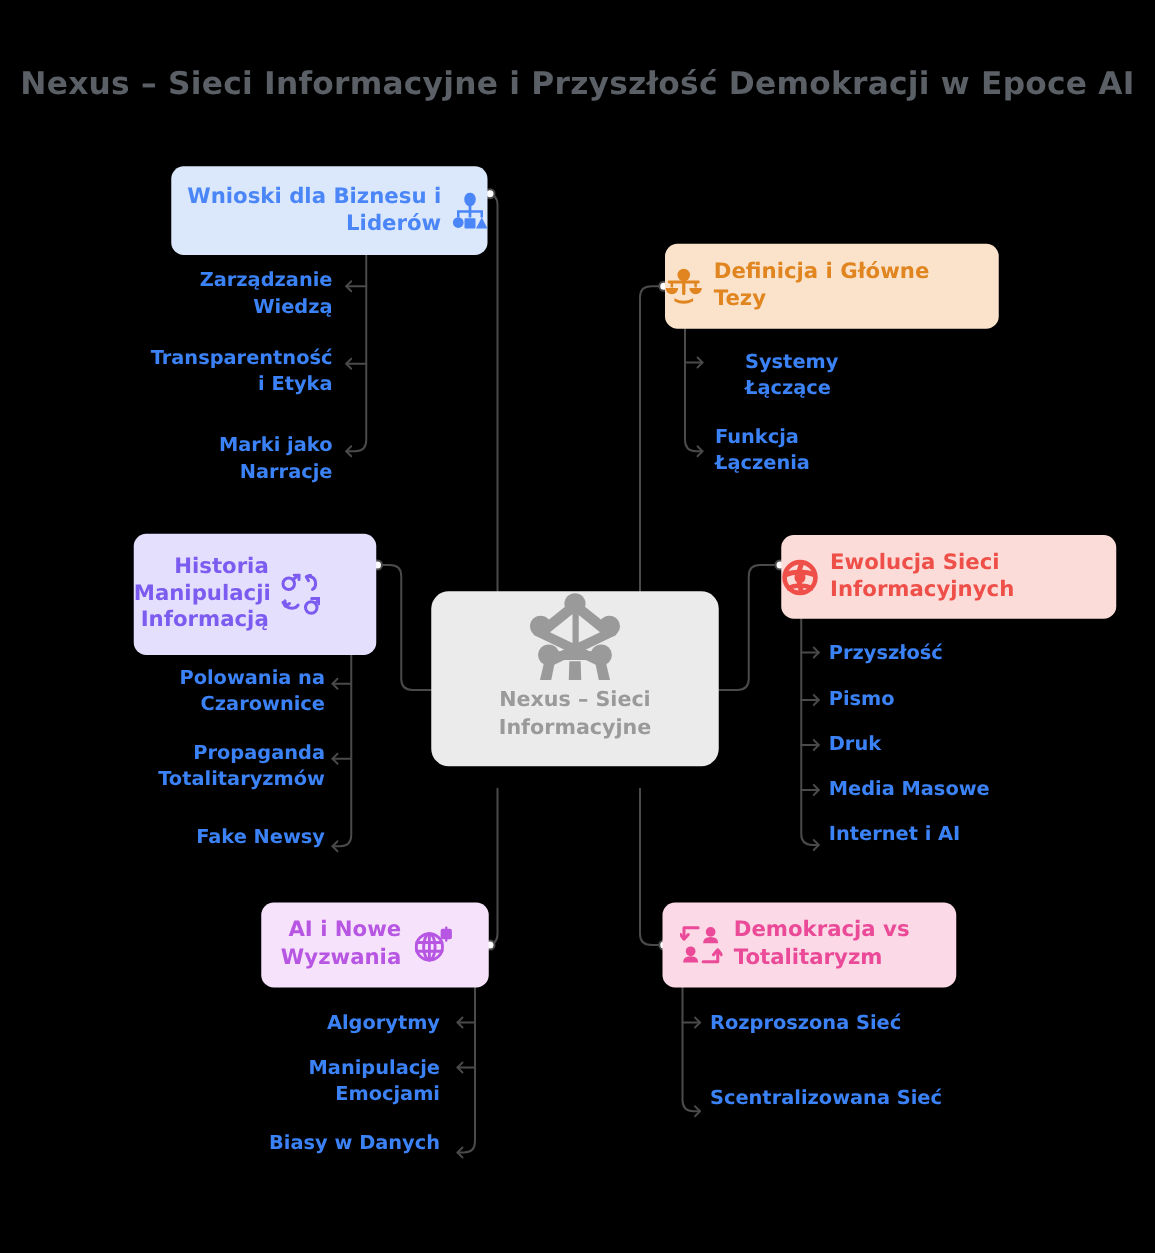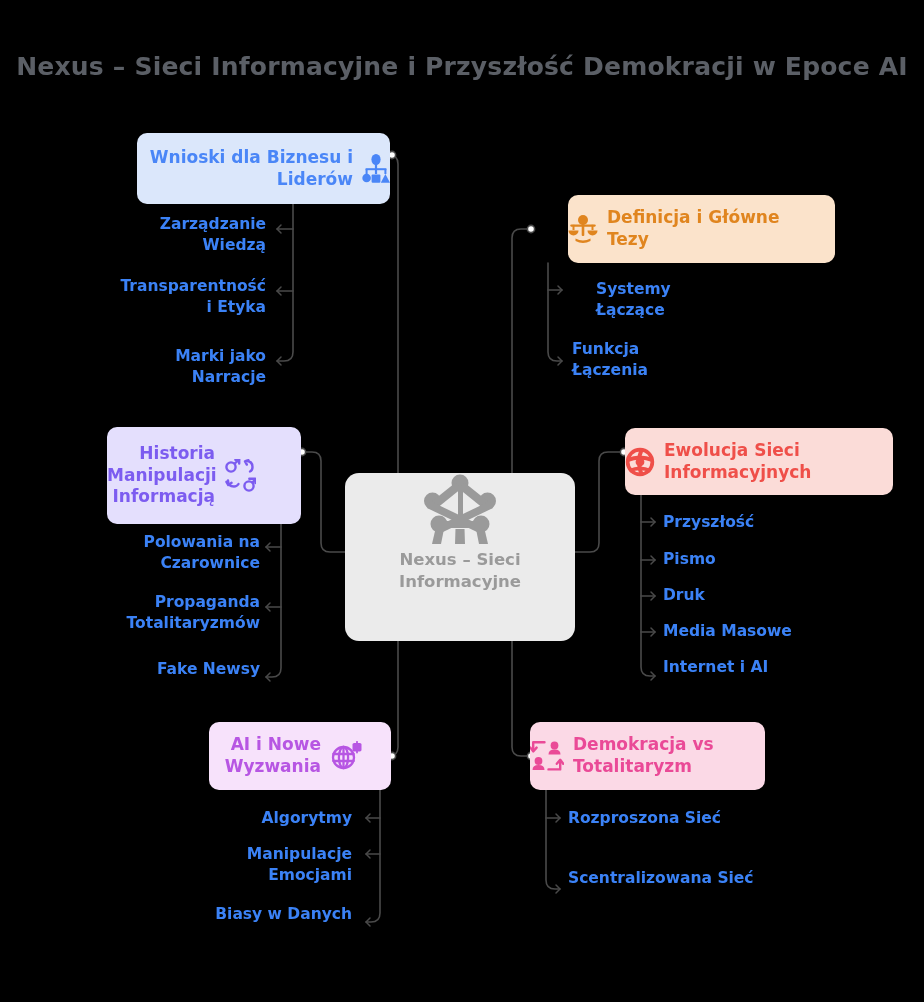--- a/index.html
+++ b/index.html
@@ -55,46 +55,46 @@
     font-weight: 700;
     line-height: 1.28;
   }
   .node .nd-icon { flex: 0 0 auto; display:block; }
 
   
   #center-node {
     left: 345px;
     top: 473px;
     width: 230px;
-    height: 168px;
+    height: 140px;
     background: #ebebeb;
     border-radius: 14px;
     flex-direction: column;
     gap: 4px;
     z-index: 4;
   }
   #center-node .nd-label {
     color: #9a9a9a;
     font-size: 16.5px;
     text-align: center;
     line-height: 1.33;
   }
 
   
   #n-wnioski   { left:137px; top:133px;  width:253px; height:71px;  background:#dbe7fb; }
   #n-wnioski   .nd-label { color:#4a86f7; text-align:right; }
-  #n-definicja { left:532px; top:195px;  width:267px; height:68px;  background:#fbe3cb;margin-left:36px; }
+  #n-definicja { left:532px; top:195px;  width:267px; height:68px;  background:#fbe3cb; }
   #n-definicja .nd-label { color:#e0851f; text-align:left; }
   #n-historia  { left:107px; top:427px;  width:194px; height:97px;  background:#e4dffd; }
   #n-historia  .nd-label { color:#7c5cf0; text-align:right; }
   #n-ewolucja  { left:625px; top:428px;  width:268px; height:67px;  background:#fbdcd8; }
   #n-ewolucja  .nd-label { color:#ef4f49; text-align:left; }
   #n-ai        { left:209px; top:722px;  width:182px; height:68px;  background:#f7e2fb; }
   #n-ai        .nd-label { color:#b756e3; text-align:right; }
-  #n-demokracja{ left:530px; top:722px;  width:235px; height:68px;  background:#fbd9e6; }
+  #n-demokracja{ left:530px; top:722px;  width:235px; height:68px;  background:#fbd9e6;padding-left:14px; }
   #n-demokracja .nd-label { color:#ea4a97; text-align:left; }
 
   
   .leaf {
     position: absolute;
     font-size: 15.5px;
     font-weight: 700;
     color: #3b82f6;
     line-height: 1.33;
     z-index: 2;

